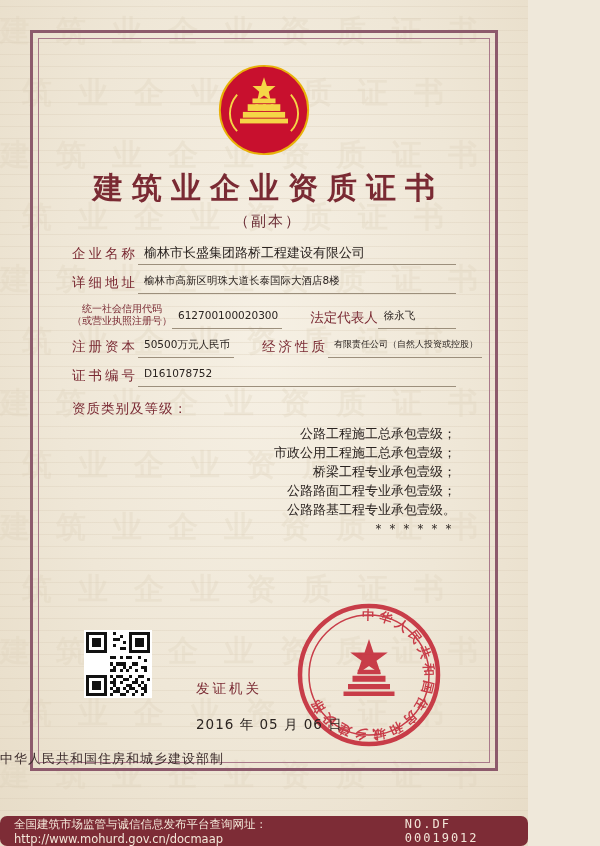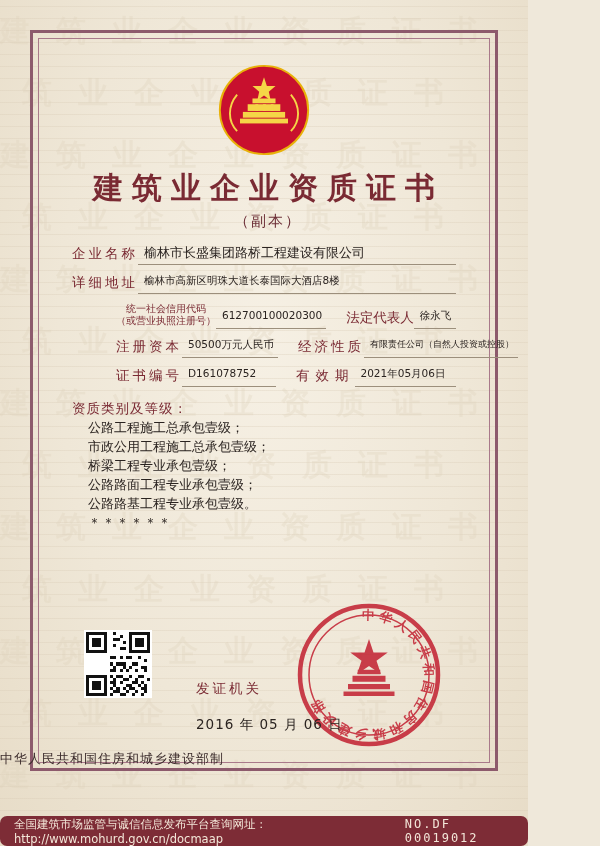--- a/index.html
+++ b/index.html
@@ -108,34 +108,36 @@
     flex:1 1 auto;
     border-bottom:1px solid #9c8f7c;
     padding:0 4px 2px 6px;
     color:#2a2320;
     font-size:13px;
     min-height:17px;
     white-space:nowrap;
     overflow:hidden;
   }
   .val.small{font-size:10.5px;}
-  .two{display:flex;gap:20px;margin-left:44px;}
+  .two{display:flex;gap:28px;}
   .two > .half{display:flex;align-items:flex-end;flex:1 1 50%;}
 
   .qual-title{
     color:#7a2a33;
     font-size:13.5px;
     margin-top:13px;
     letter-spacing:1px;
   }
   .qual-list{
+    margin-top:6px;
     padding-left:16px;
     line-height:19px;
     font-size:13px;
     color:#2a2320;
+    text-align:right;
   }
   .qual-list div{white-space:nowrap;}
   .stars{letter-spacing:1px;font-size:13px;color:#2a2320;}
 
   
   .qr{
     position:absolute;
     left:84px;bottom:148px;
     width:64px;height:64px;
     background:#fff;
@@ -281,24 +283,20 @@
       <div class="half">
         <div class="lbl sp4">经济性质</div>
         <div class="val" style="font-size:9px">有限责任公司（自然人投资或控股）</div>
       </div>
     </div>
 
     <div class="row two">
       <div class="half">
         <div class="lbl sp4">证书编号</div>
         <div class="val small">D161078752</div>
-      </div>
-      <div class="half">
-        <div class="lbl sp6">有效期</div>
-        <div class="val small">2021年05月06日</div>
       </div>
     </div>
 
     <div class="qual-title">资质类别及等级：</div>
     <div class="qual-list">
       <div>公路工程施工总承包壹级；</div>
       <div>市政公用工程施工总承包壹级；</div>
       <div>桥梁工程专业承包壹级；</div>
       <div>公路路面工程专业承包壹级；</div>
       <div>公路路基工程专业承包壹级。</div>

